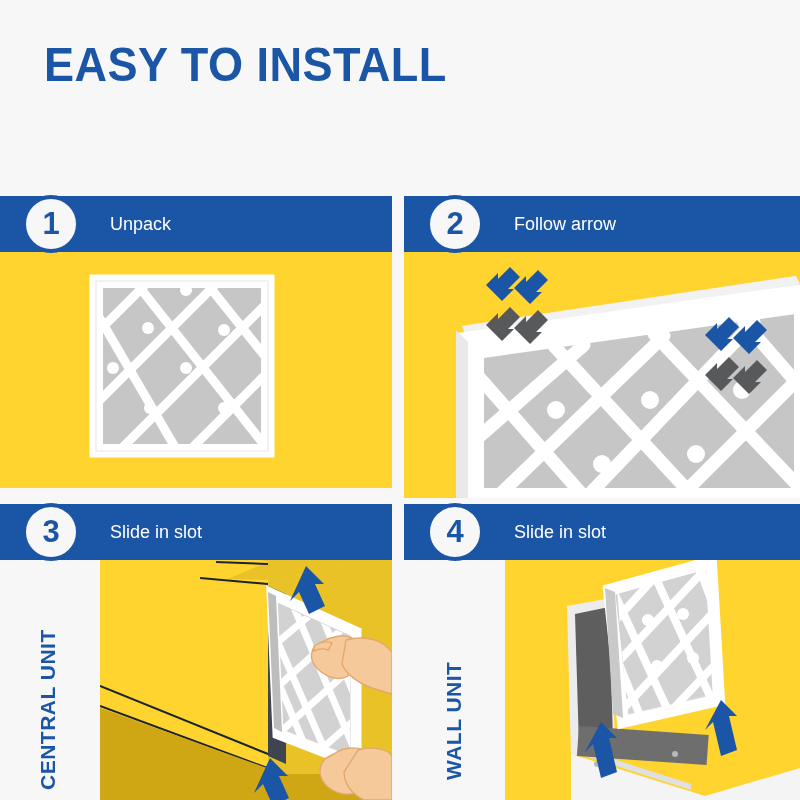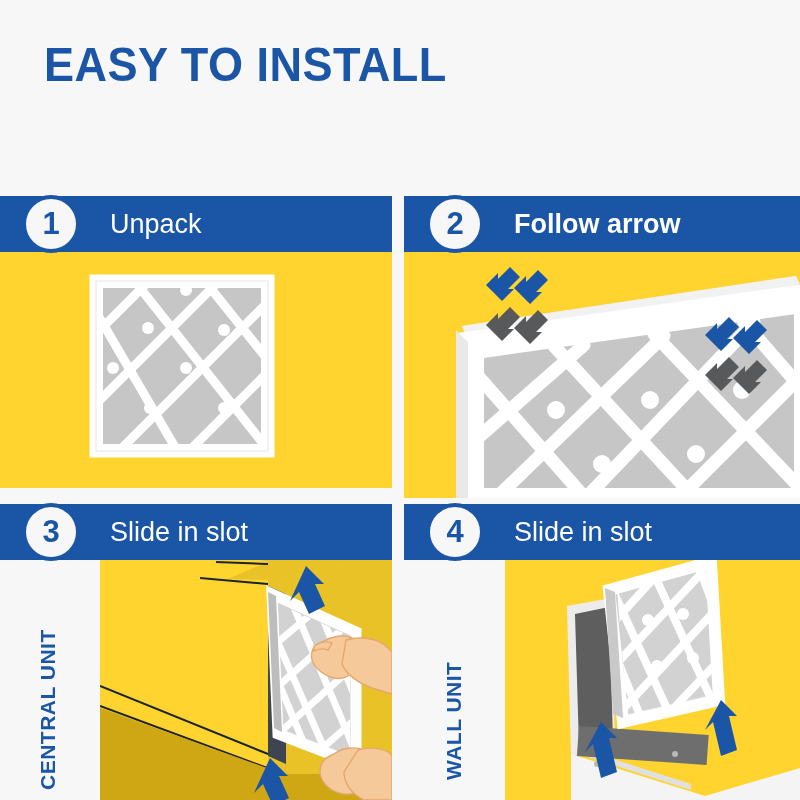--- a/index.html
+++ b/index.html
@@ -29,21 +29,21 @@
   .art svg{position:absolute;left:0;top:0;width:100%;height:100%;display:block;}
 
   
   .step-head{position:absolute;height:56px;}
   .step-bar{
     position:absolute;left:0;top:0;height:100%;
     background:#1B55A6;
   }
   .step-label{
     position:absolute;top:50%;transform:translateY(-50%);
-    color:#ffffff;font-size:27px;font-weight:normal;white-space:nowrap;
+    color:#ffffff;font-size:18px;font-weight:normal;white-space:nowrap;
     font-family:"Liberation Sans","DejaVu Sans",sans-serif;
     text-align:right;
   }
   .step-circle{
     position:absolute;width:58px;height:58px;border-radius:50%;
     background:#f7f7f7;border:4px solid #1B55A6;
     box-sizing:border-box;
     display:flex;align-items:center;justify-content:center;
     color:#1B55A6;font-size:31px;font-weight:bold;
     font-family:"Liberation Sans","DejaVu Sans",sans-serif;
@@ -302,21 +302,21 @@
       <span>1</span>
     </div>
     <div class="step-label" style="left:110px;">Unpack</div>
   </div>
 
   <div class="step-head" style="left:404px;top:196px;width:396px;">
     <div class="step-bar" style="width:396px;"></div>
     <div class="step-circle" style="left:22px;top:-1px;">
       <span>2</span>
     </div>
-    <div class="step-label" style="left:110px;font-weight:bold;">Follow arrow</div>
+    <div class="step-label" style="left:110px;">Follow arrow</div>
   </div>
 
   <div class="step-head" style="left:0px;top:504px;width:392px;">
     <div class="step-bar" style="width:392px;"></div>
     <div class="step-circle" style="left:22px;top:-1px;">
       <span>3</span>
     </div>
     <div class="step-label" style="left:110px;">Slide in slot</div>
   </div>
 

